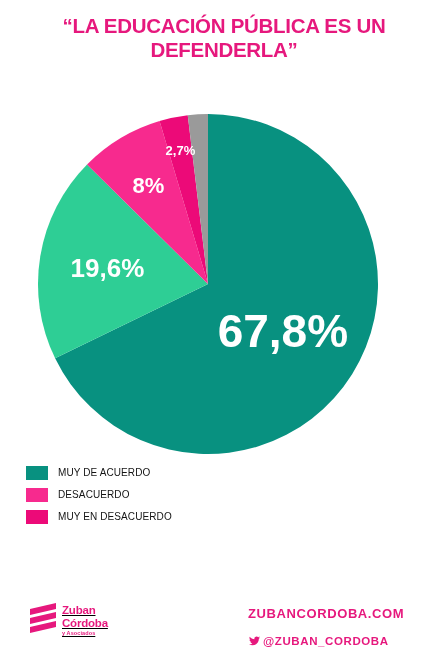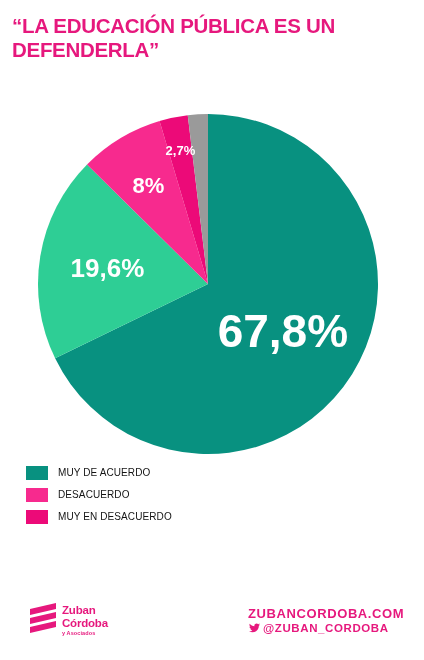--- a/index.html
+++ b/index.html
@@ -13,23 +13,23 @@
     position: relative;
     overflow: hidden;
     font-family: "Liberation Sans", sans-serif;
     -webkit-font-smoothing: antialiased;
   }
 
   
   #title-block {
     position: absolute;
     top: 14px;
-    left: 12px;
+    left: 24px;
     width: 400px;
-    text-align: left;
+    text-align: center;
   }
   #title-block .title-line {
     display: block;
     color: #E6187D;
     font-weight: bold;
     font-size: 20.5px;
     line-height: 24px;
     letter-spacing: -0.3px;
     white-space: nowrap;
   }
@@ -110,20 +110,21 @@
     background: #E6187D;
     transform: skewY(-13deg);
   }
   #brand-bars .bar.b1 { top: 2px; }
   #brand-bars .bar.b2 { top: 11px; }
   #brand-bars .bar.b3 { top: 20px; }
   #brand-text {
     margin-left: 6px;
     line-height: 1;
     padding-top: 1px;
+    text-decoration: underline;
   }
   #brand-text .brand-l1,
   #brand-text .brand-l2 {
     display: block;
     color: #E6187D;
     font-weight: bold;
     font-size: 11.5px;
     letter-spacing: -0.2px;
   }
   #brand-text .brand-l2 { margin-top: 1px; }
@@ -145,21 +146,21 @@
   #contact .site {
     display: block;
     color: #E6187D;
     font-size: 13px;
     font-weight: bold;
     letter-spacing: 0.6px;
   }
   #contact .handle-row {
     display: flex;
     align-items: center;
-    margin-top: 1px;
+    margin-top: 14px;
     text-align: right;
   }
   #contact .twitter-icon {
     flex: 0 0 13px;
     width: 13px;
     height: 12px;
     margin-right: 2px;
   }
   #contact .handle {
     color: #E6187D;

